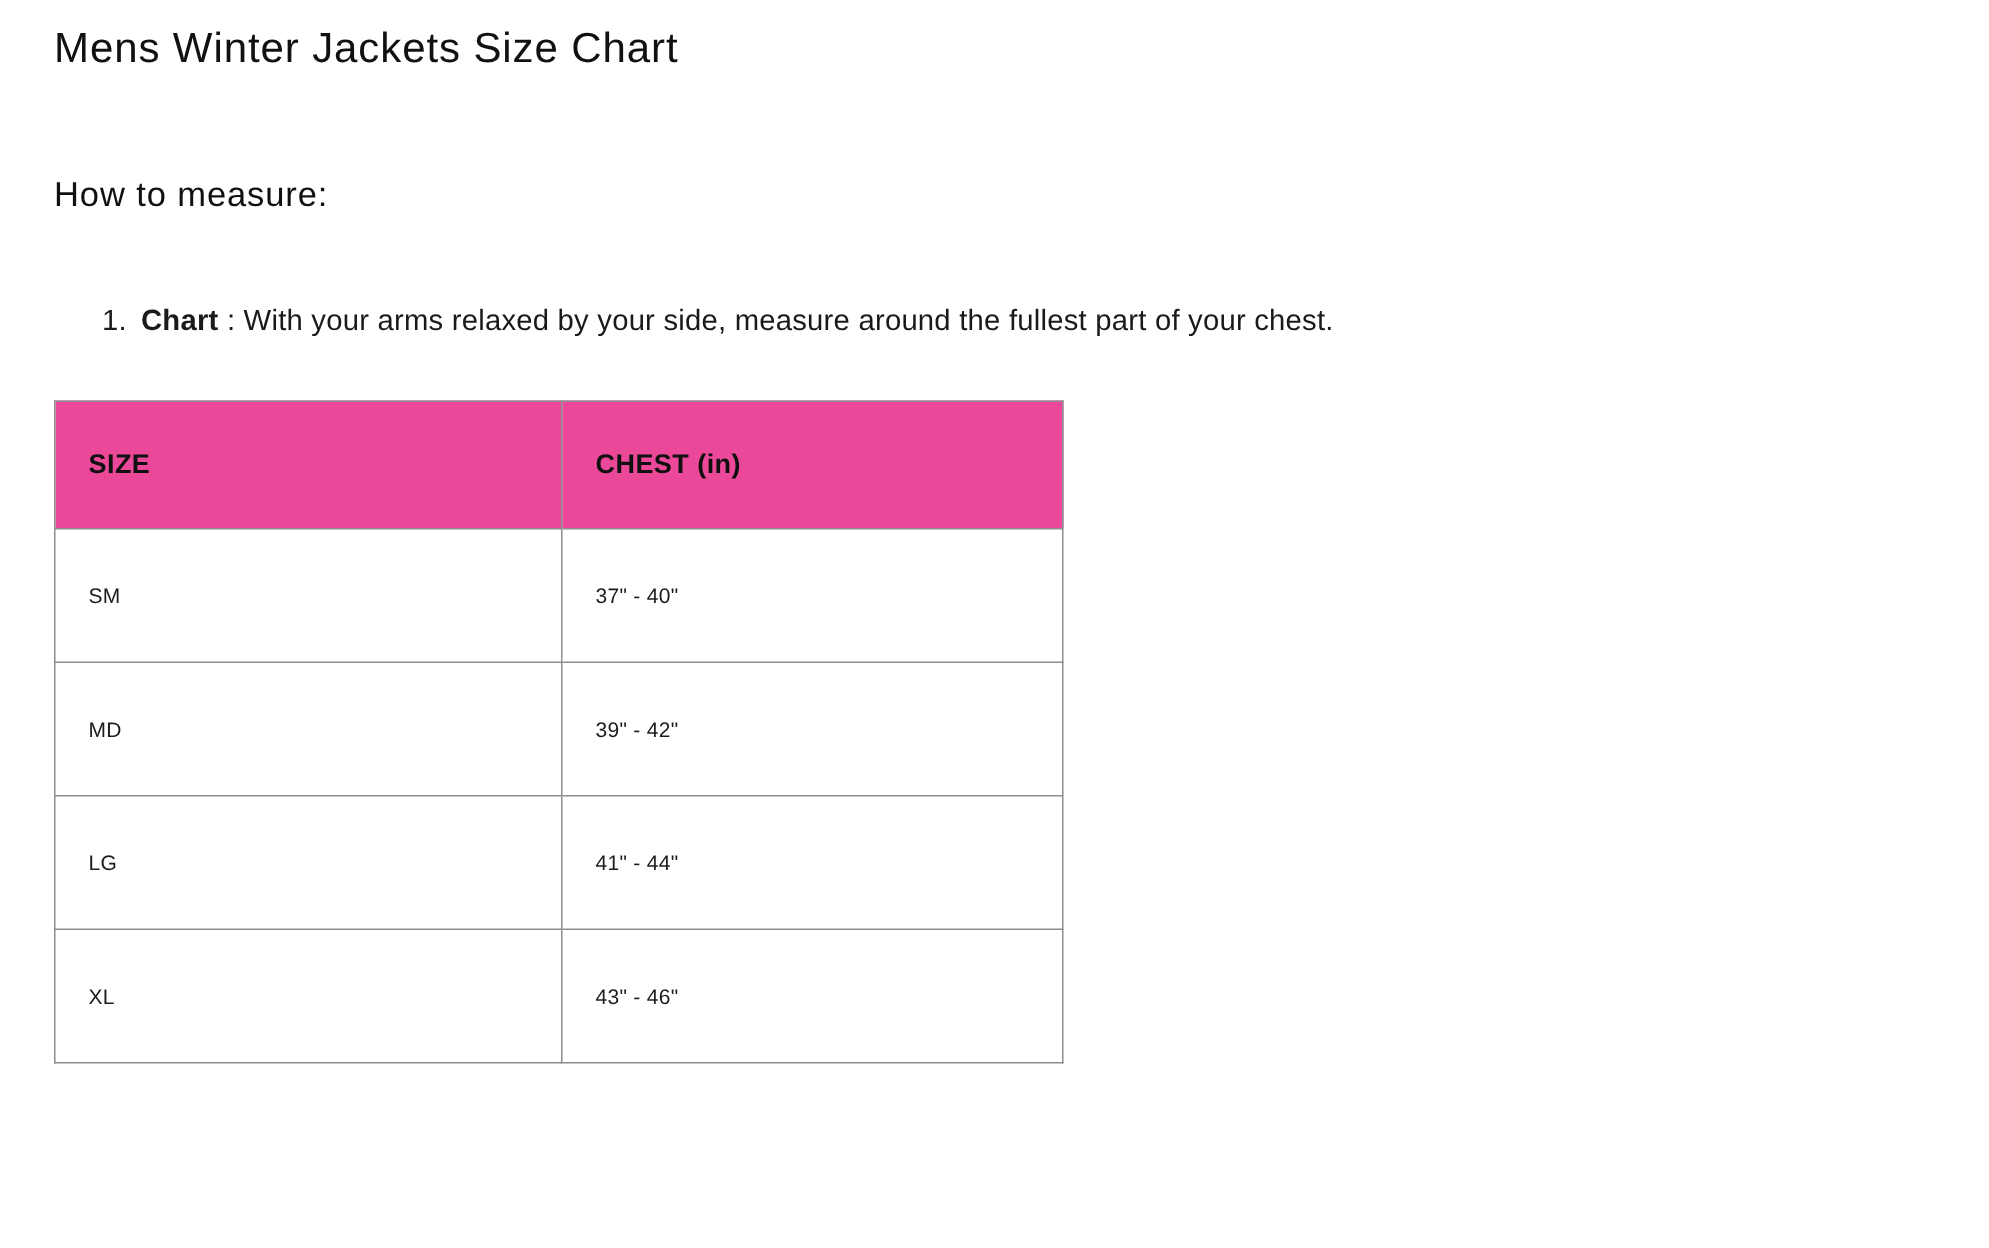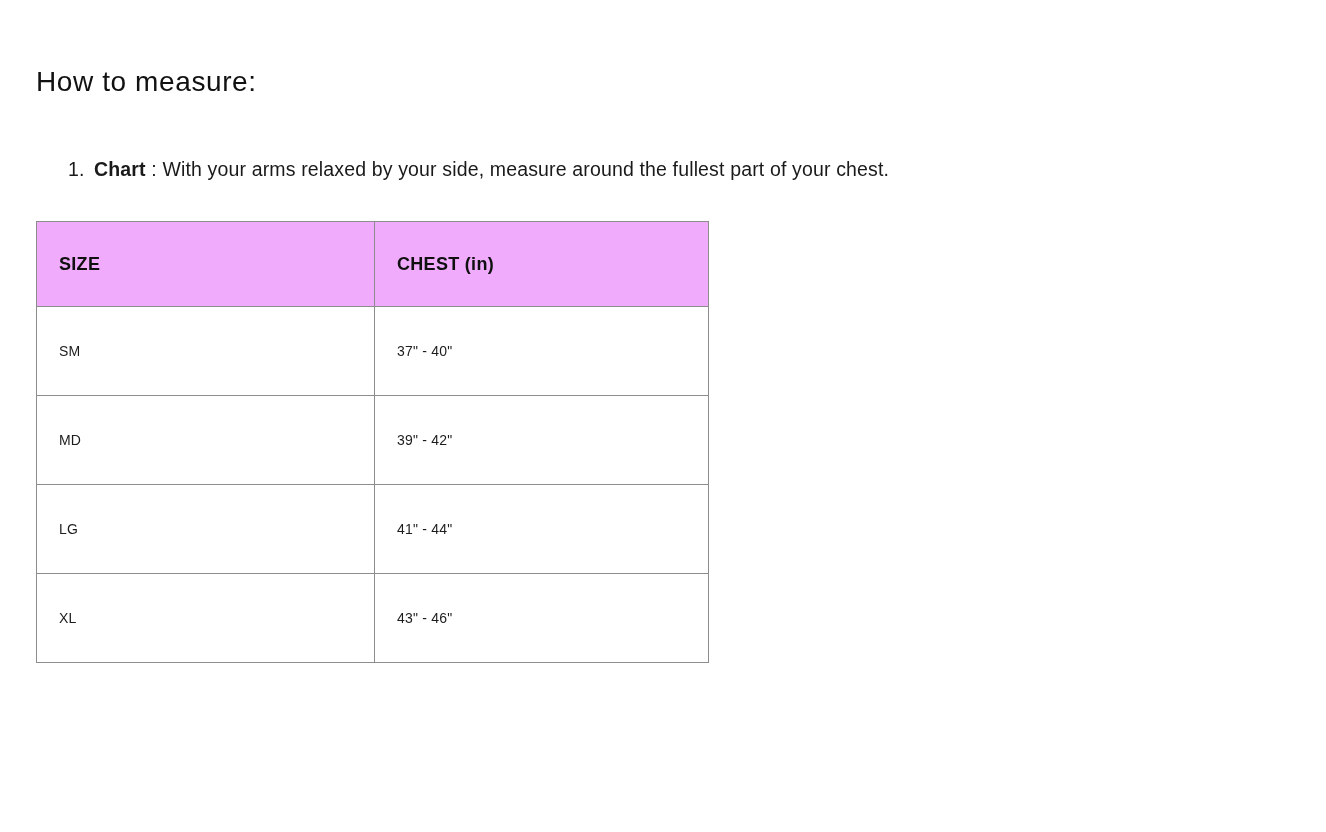--- a/index.html
+++ b/index.html
@@ -20,21 +20,21 @@
   }
   .page-title {
     font-size: 28px;
     font-weight: 400;
     letter-spacing: 0.6px;
     margin: 14px 0 0 0;
     line-height: 1.3;
     color: #111111;
   }
   .section-heading {
-    font-size: 28px;
+    font-size: 23px;
     font-weight: 400;
     letter-spacing: 0.6px;
     margin: 66px 0 0 0;
     color: #111111;
   }
   .measure-list {
     margin: 58px 0 0 0;
     padding: 0 0 0 58px;
     list-style: none;
   }
@@ -66,38 +66,39 @@
   table.size-chart th,
   table.size-chart td {
     border: 1px solid #8d8d8d;
     text-align: left;
     vertical-align: middle;
     padding: 0 0 0 22px;
     font-size: 14px;
     letter-spacing: 0.2px;
   }
   table.size-chart thead th {
-    background: #f0abfc;
+    background: #ec4899;
     height: 84px;
     font-weight: 700;
     font-size: 18px;
     letter-spacing: 0.3px;
     color: #101010;
   }
   table.size-chart tbody td {
     height: 88px;
     font-weight: 400;
     color: #1c1c1c;
   }
 </style>
 </head>
 <body>
 
 <div class="page">
 
+  <h1 class="page-title">Mens Winter Jackets Size Chart</h1>
 
   <h2 class="section-heading">How to measure:</h2>
 
   <ol class="measure-list">
     <li class="measure-item">
       <span class="marker">1.</span>
       <span class="label">Chart</span>
       <span class="body">: With your arms relaxed by your side, measure around the fullest part of your chest.</span>
     </li>
   </ol>

